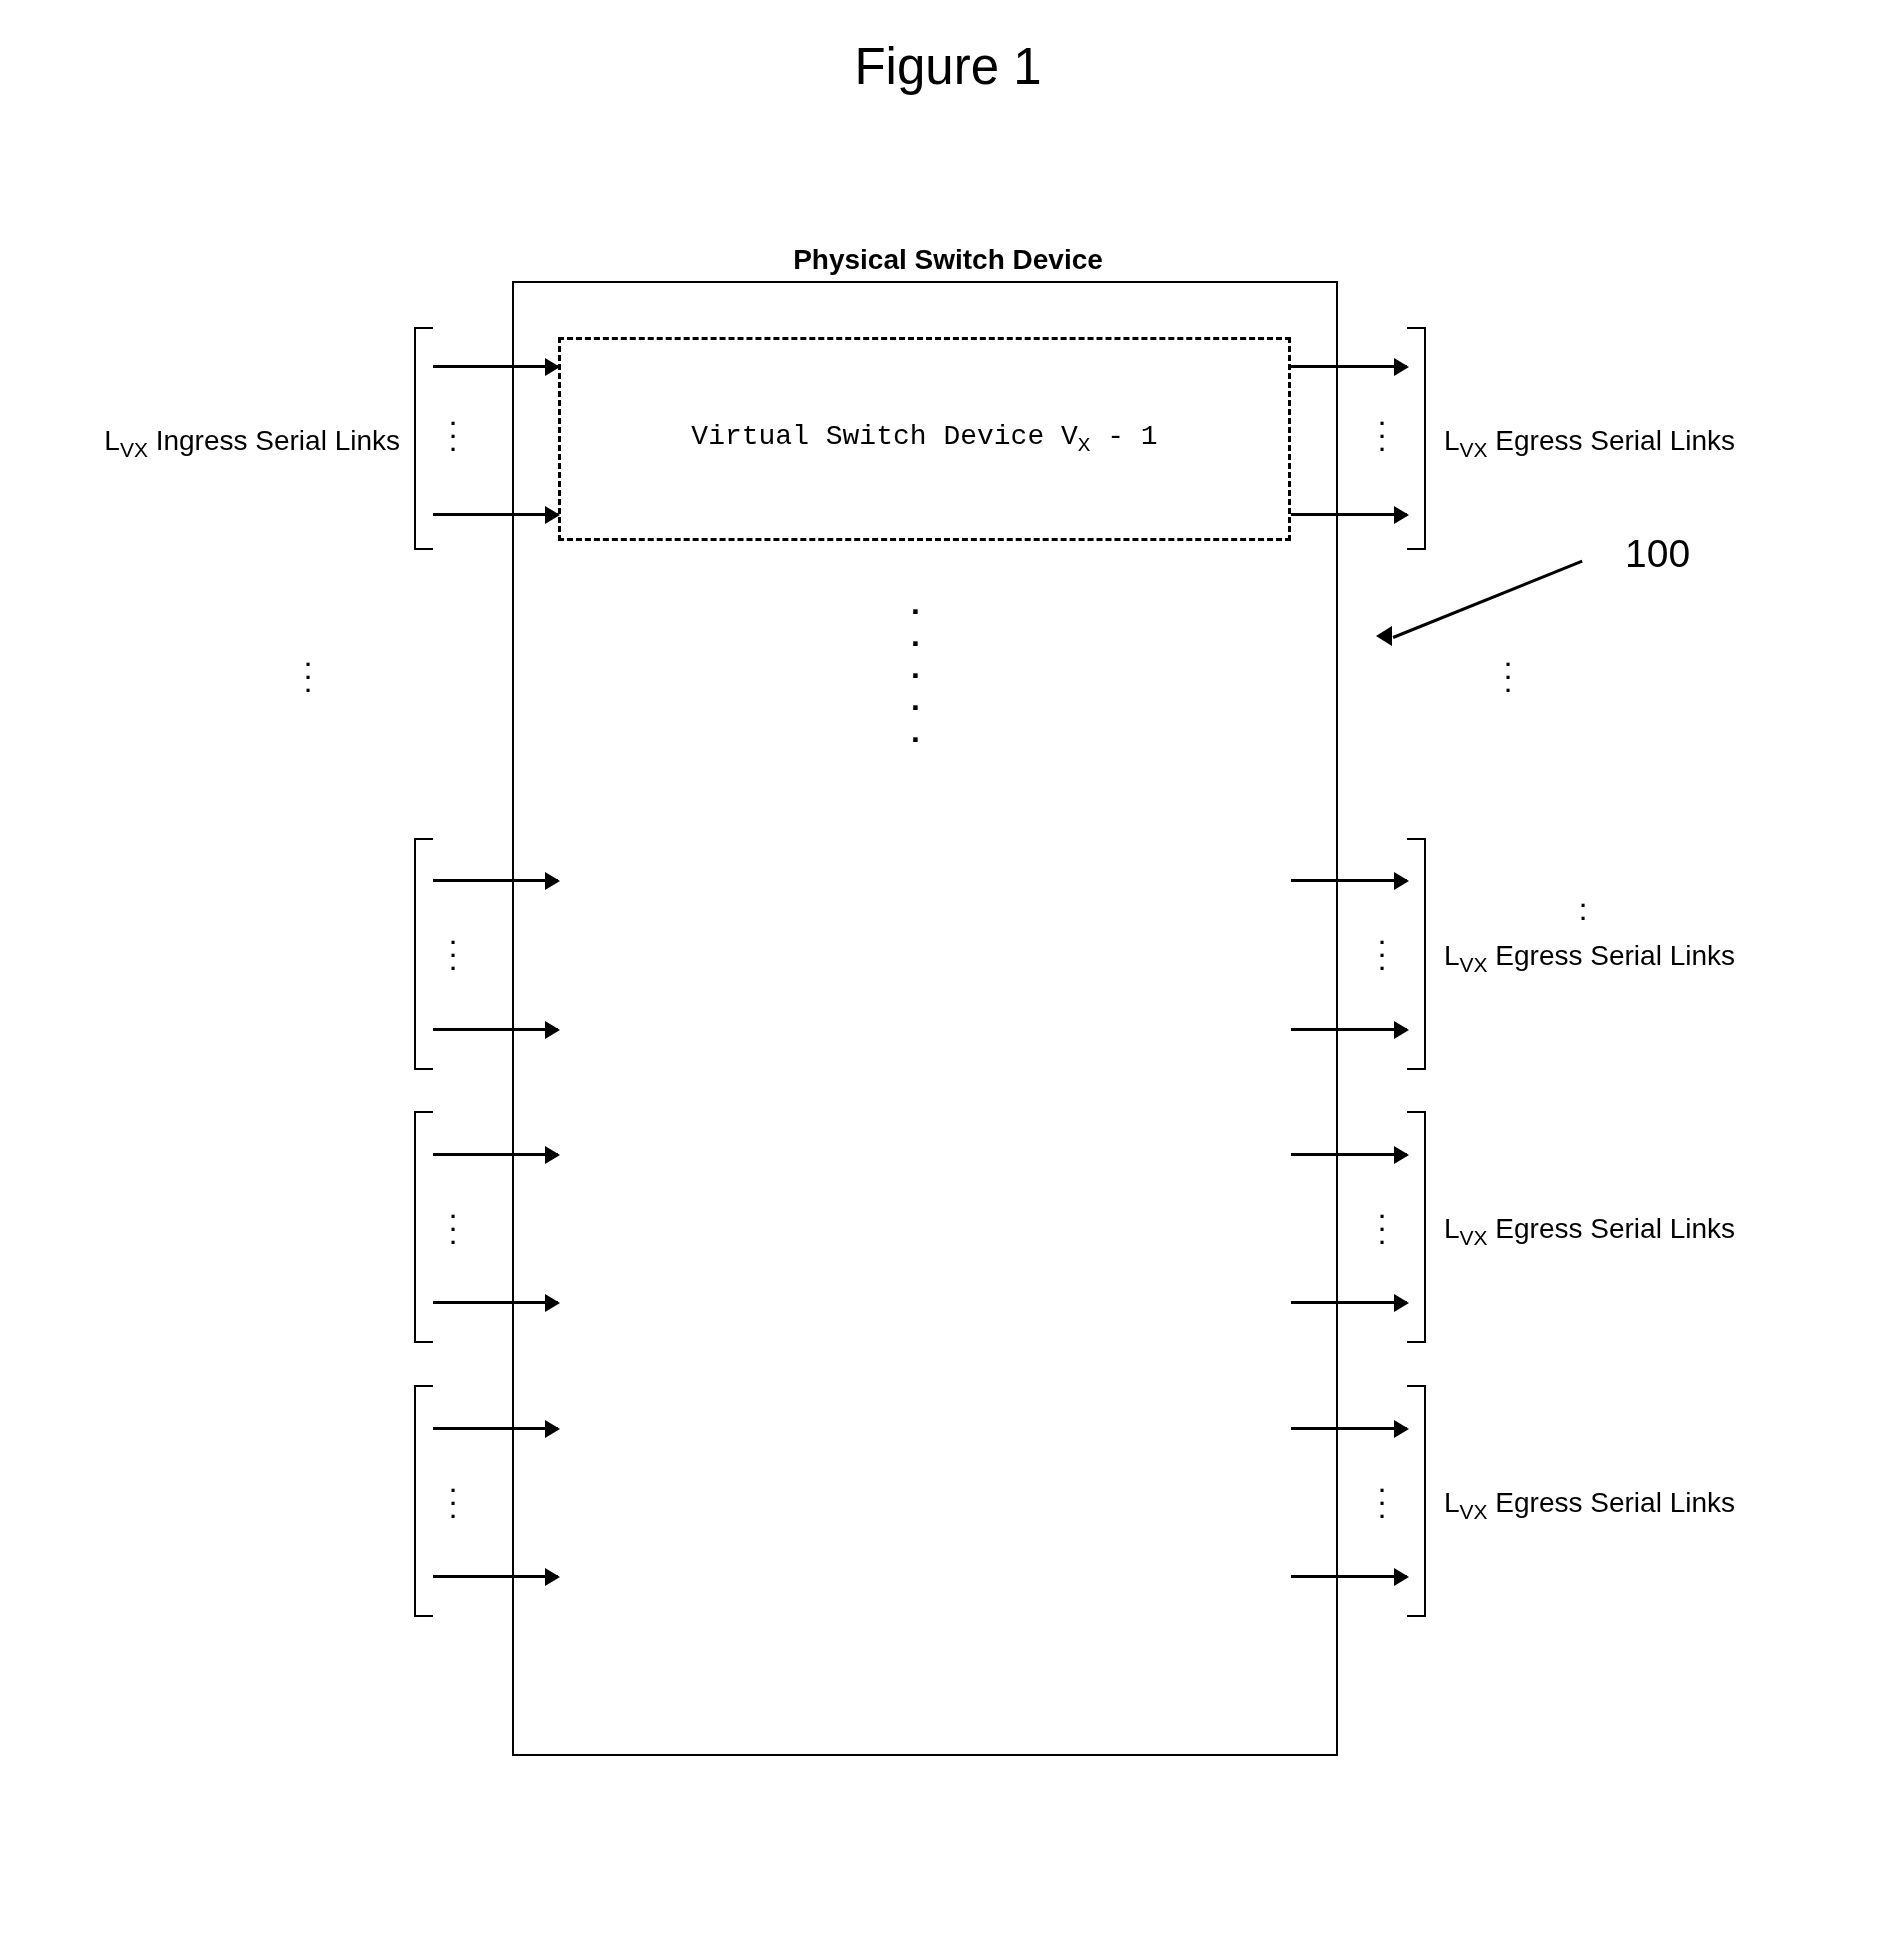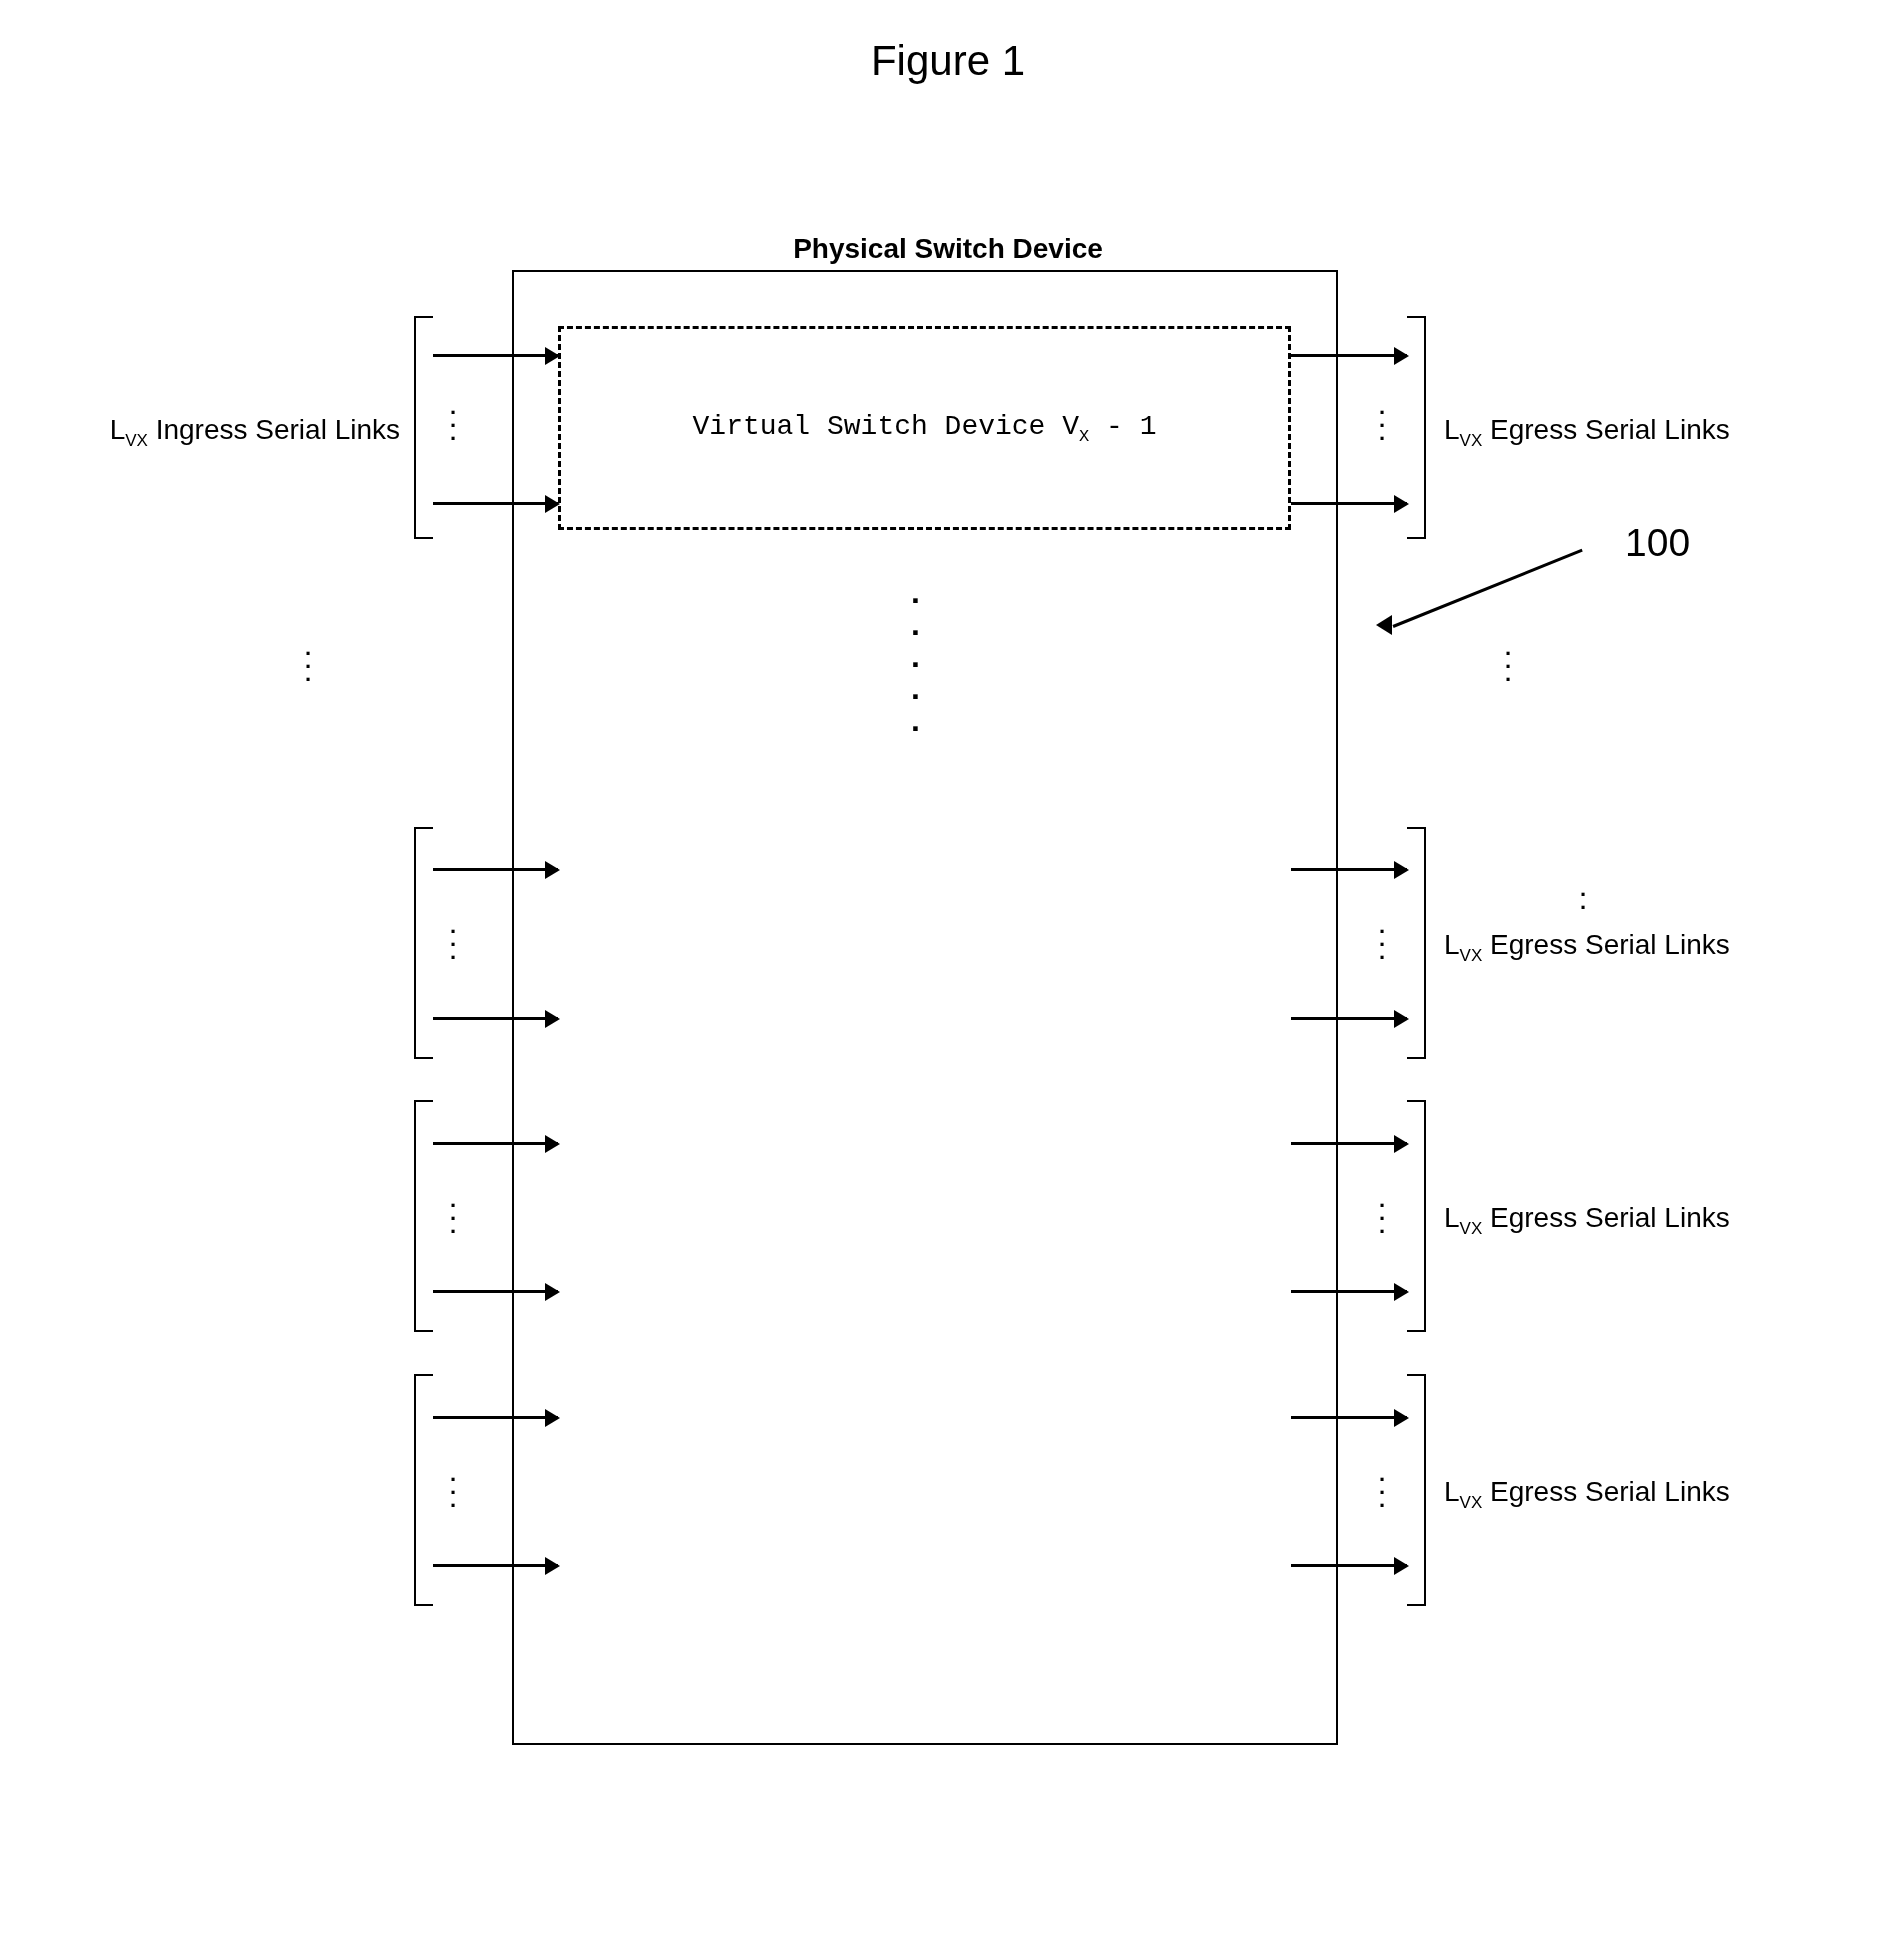--- a/index.html
+++ b/index.html
@@ -8,21 +8,21 @@
     padding: 37px;
     font-family: Arial, Helvetica, sans-serif;
     background: #fff;
     color: #000;
     width: 1896px;
     height: 1943px;
     position: relative;
   }
   .figure-title {
     text-align: center;
-    font-size: 42px;
+    font-size: 51px;
     font-weight: normal;
     margin-bottom: 148px;
   }
   .diagram-wrap {
     position: relative;
     margin: 16px auto;
     width: 1670px;
     height: 1530px;
   }
   .device-title {
@@ -91,21 +91,21 @@
   .label-left {
     position: absolute;
     font-size: 28px;
     text-align: right;
   }
   .label-right {
     position: absolute;
     font-size: 28px;
     text-align: left;
   }
-  .sub { font-size: 17px; vertical-align: sub; }
+  .sub { font-size: 21px; vertical-align: sub; }
   .callout-line {
     position: absolute;
     height: 2.8px;
     background: #000;
     transform-origin: left center;
   }
   .callout-arrowtip {
     position: absolute;
     border-right: 16.7px solid #000;
     border-top: 10.2px solid transparent;

